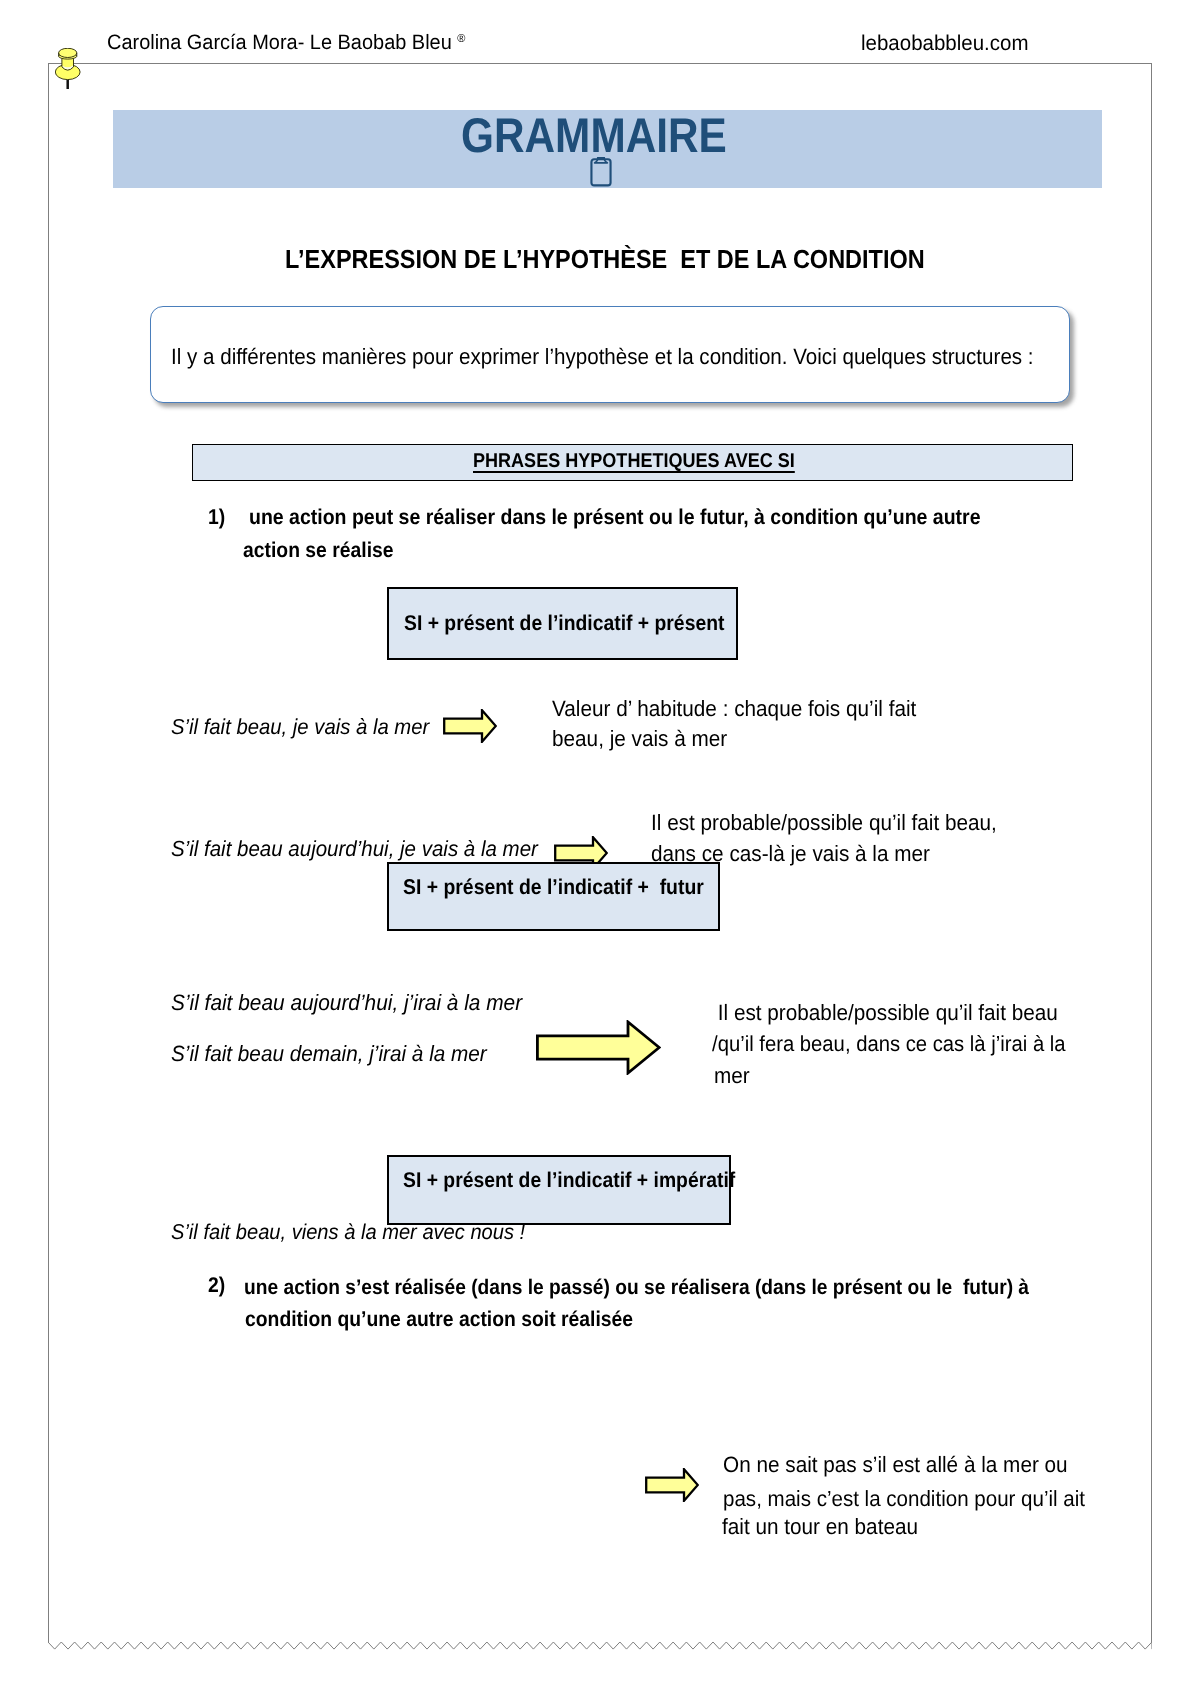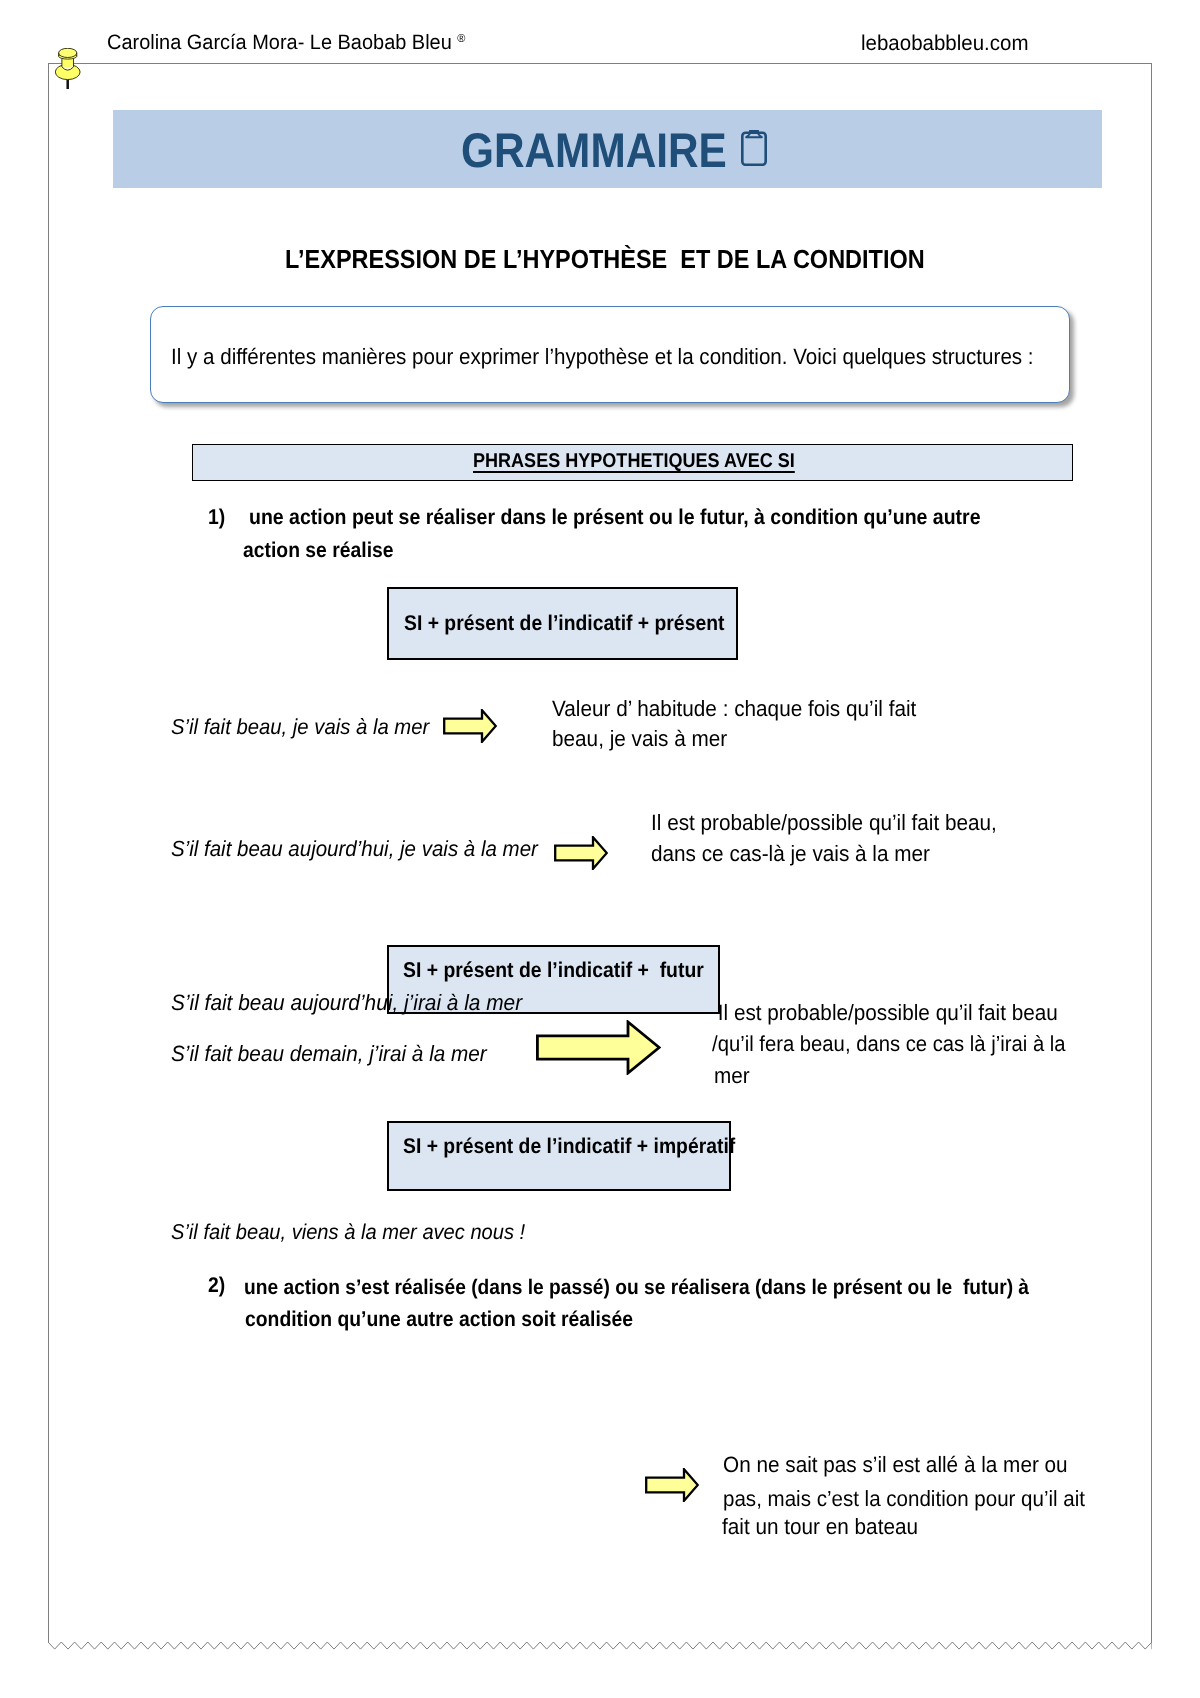--- a/index.html
+++ b/index.html
@@ -22,21 +22,21 @@
   .frame{position:absolute;left:48px;top:63px;width:1103.5px;height:1578.5px;
          border-left:1px solid #7f7f7f;border-right:1px solid #7f7f7f;border-top:1px solid #7f7f7f;
          box-sizing:border-box;}
   .zig{position:absolute;left:48.2px;top:1640.5px;width:1104px;height:10px;}
 
   
   .pin{position:absolute;left:55.4px;top:48.3px;width:26px;height:42px;}
 
   
   .banner{position:absolute;left:113px;top:110px;width:989px;height:78px;background:#b9cde6;}
-  .banner-in{position:absolute;left:347.8px;top:0;height:78px;display:flex;align-items:center;}
+  .banner-in{position:absolute;left:347.8px;top:0;height:78px;display:flex;align-items:center;flex-direction:column;}
   .banner-title{font-size:48.6px;font-weight:bold;color:#1f4e79;letter-spacing:0px;line-height:1;display:inline-block;transform:scaleX(0.8715);transform-origin:left center;position:relative;top:2.4px;}
   .clip{margin-left:-24.8px;width:26px;height:36px;display:block;position:relative;top:-1.5px;}
 
   
   .doctitle{position:absolute;left:284.5px;top:244px;font-size:26px;font-weight:bold;color:#000;white-space:pre;display:inline-block;transform:scaleX(0.903);transform-origin:left top;}
 
   
   .intro{position:absolute;left:150px;top:306px;width:920px;height:97px;
      border:1.8px solid #4a7ebb;border-radius:13px;box-sizing:border-box;
      background:#fff;}
@@ -124,34 +124,34 @@
   <div class="rt" style="left:551.5px;top:695.6px">Valeur d’ habitude : chaque fois qu’il fait</div>
   <div class="rt" style="left:551.5px;top:725.9px">beau, je vais à mer</div>
 
   <div class="it" style="left:171.2px;top:836.4px">S’il fait beau aujourd’hui, je vais à la mer</div>
   <svg class="arrow" style="left:554px;top:835.7px;width:54px;height:34px" viewBox="0 0 54 34">
     <path d="M1.2 9.6 L39 9.6 L39 1.2 L52.8 17 L39 32.8 L39 24.4 L1.2 24.4 Z" fill="#ffff99" stroke="#000" stroke-width="2.3" stroke-linejoin="miter"></path>
   </svg>
   <div class="rt" style="left:651.3px;top:809.7px">Il est probable/possible qu’il fait beau,</div>
   <div class="rt" style="left:651.3px;top:841.2px">dans ce cas-là je vais à la mer</div>
 
-  <div class="fbox" style="left:387.2px;top:945px;width:333px;height:69px">
+  <div class="fbox" style="left:387.2px;top:862px;width:333px;height:69px">
     <span style="left:13.9px;top:11.2px;font-size:21.36px">SI + présent de l’indicatif +  futur</span>
   </div>
 
   <div class="it" style="left:171px;top:990.0px;font-size:22.18px">S’il fait beau aujourd’hui, j’irai à la mer</div>
   <div class="it" style="left:171px;top:1041.0px;font-size:22.05px">S’il fait beau demain, j’irai à la mer</div>
   <svg class="arrow" style="left:536px;top:1020px;width:125px;height:55px" viewBox="0 0 125 55">
     <path d="M1.4 15.8 L92 15.8 L92 2 L123.2 27.5 L92 53 L92 39.2 L1.4 39.2 Z" fill="#ffff99" stroke="#000" stroke-width="2.8" stroke-linejoin="miter"></path>
   </svg>
   <div class="rt" style="left:712px;top:1000.3px"> Il est probable/possible qu’il fait beau</div>
   <div class="rt" style="left:712px;top:1031.2px;font-size:21.68px">/qu’il fera beau, dans ce cas là j’irai à la</div>
   <div class="rt" style="left:713.9px;top:1063.0px">mer</div>
 
-  <div class="fbox" style="left:387px;top:1121px;width:344px;height:69.8px">
+  <div class="fbox" style="left:387px;top:1155px;width:344px;height:69.8px">
     <span style="left:14px;top:10.5px">SI + présent de l’indicatif + impératif</span>
   </div>
 
   <div class="it" style="left:171px;top:1219.6px;font-size:21.38px">S’il fait beau, viens à la mer avec nous !</div>
 
   <div class="numlbl" style="left:208px;top:1273.2px">2)</div>
   <div class="numtxt" style="left:243.7px;top:1276.0px;font-size:21.14px">une action s’est réalisée (dans le passé) ou se réalisera (dans le présent ou le  futur) à</div>
   <div class="numtxt" style="left:244.7px;top:1306.7px">condition qu’une autre action soit réalisée</div>
 
 

